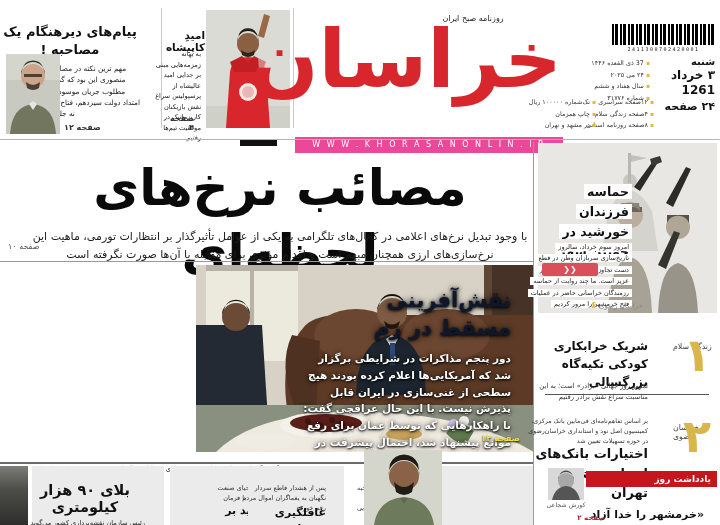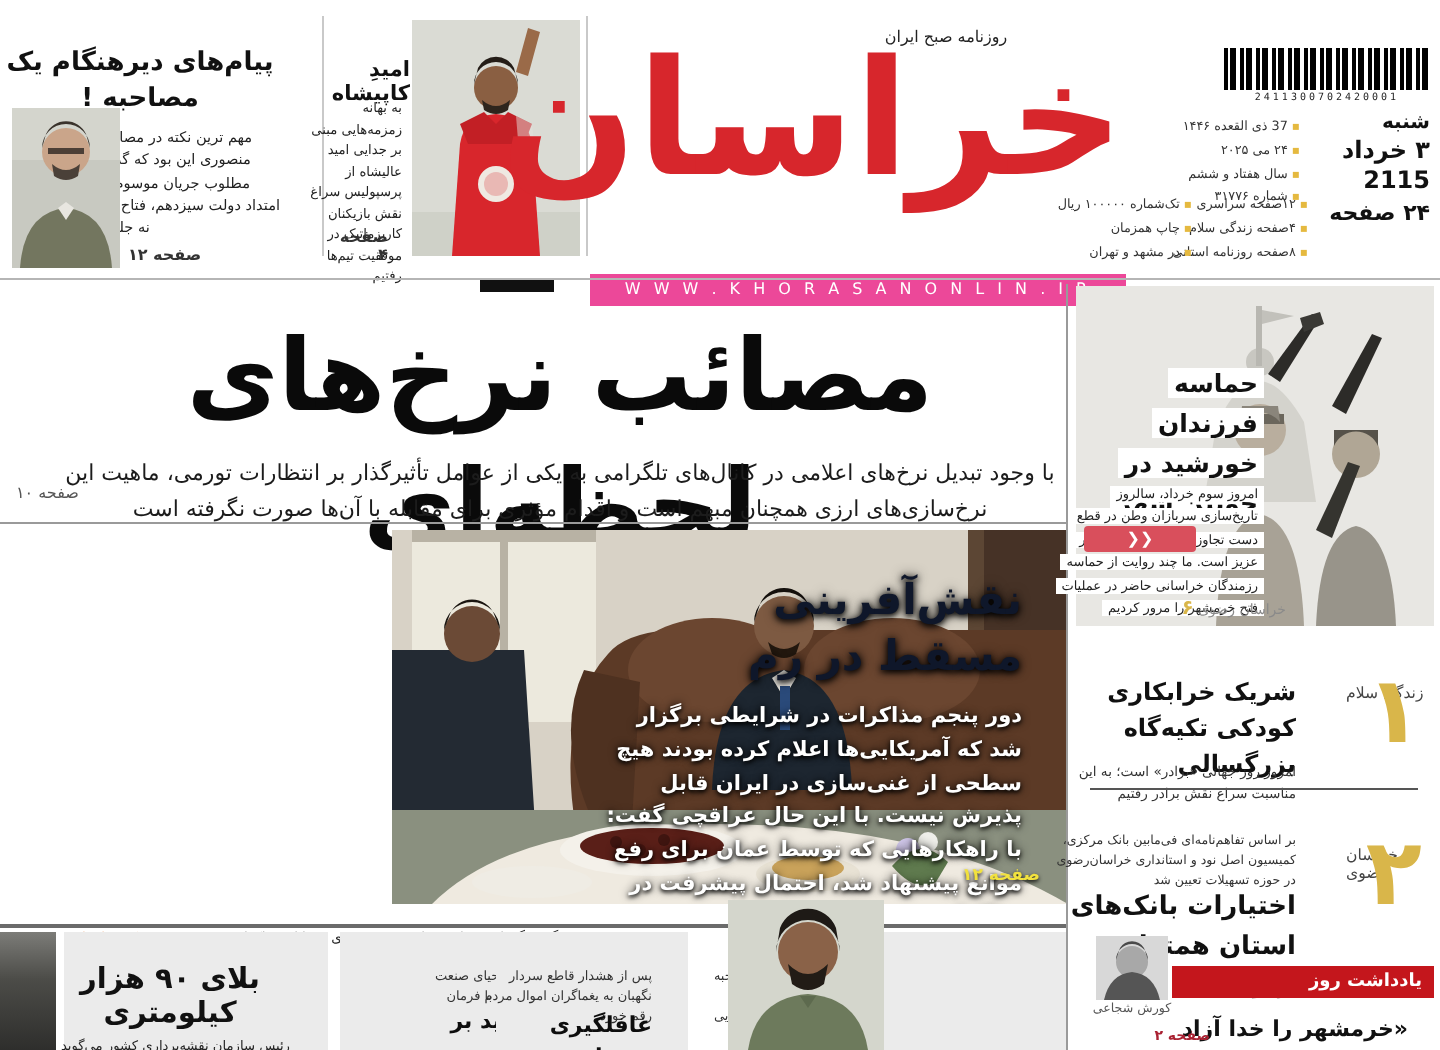--- a/index.html
+++ b/index.html
@@ -111,21 +111,21 @@
            text-align:right;line-height:1.5;}
   .sec1 p{position:absolute;right:56px;top:50px;width:118px;font-size:6.8px;color:#333;text-align:right;line-height:1.6;}
   .sec-rule{left:545px;top:394px;width:164px;height:1px;background:#555;}
   .sec2{top:399px;height:64px;}
   .sec2 p{position:absolute;right:56px;top:4px;width:120px;font-size:6.3px;color:#333;text-align:right;line-height:1.55;}
   .sec2 h4{position:absolute;right:56px;top:32px;width:122px;font-size:13px;font-weight:bold;
            text-align:right;line-height:1.5;}
 
   .note{left:538px;top:468px;width:179px;height:57px;}
   .note-bar{position:absolute;right:0;top:3px;width:131px;height:16px;background:#c4161c;color:#fff;
-            font-size:9px;font-weight:bold;line-height:16px;text-align:right;padding:0 6px;box-sizing:border-box;margin-top:12px;}
+            font-size:9px;font-weight:bold;line-height:16px;text-align:right;padding:0 6px;box-sizing:border-box;}
   .note-photo{position:absolute;left:10px;top:0;width:36px;height:32px;}
   .note-author{position:absolute;left:2px;top:33px;width:52px;font-size:6.3px;color:#555;text-align:center;}
   .note h4{position:absolute;right:0;top:26px;width:131px;font-size:11px;font-weight:bold;
            text-align:right;line-height:1.5;}
   .note .pref{position:absolute;right:112px;top:46px;font-size:7px;font-weight:bold;color:#a23;}
 </style>
 </head>
 <body>
 
 <div class="page">
@@ -174,21 +174,21 @@
 
     <div class="abs tagline">روزنامه صبح ایران</div>
     <div class="abs logo">خراسان</div>
 
     <div class="abs barcode"></div>
     <div class="abs barcode-num">2411300702420001</div>
 
     <div class="abs dateblock">
       <span class="w">شنبه</span>
       <span class="d">۳ خرداد</span>
-      <span class="y">2115</span>
+      <span class="y">1261</span>
     </div>
 
     <ul class="abs dots datelist">
       <li>37 ذی القعده ۱۴۴۶</li>
       <li>۲۴ می ۲۰۲۵</li>
       <li>سال هفتاد و ششم</li>
       <li>شماره ۳۱۷۷۶</li>
     </ul>
 
     <div class="abs pagestotal">۲۴ صفحه</div>

